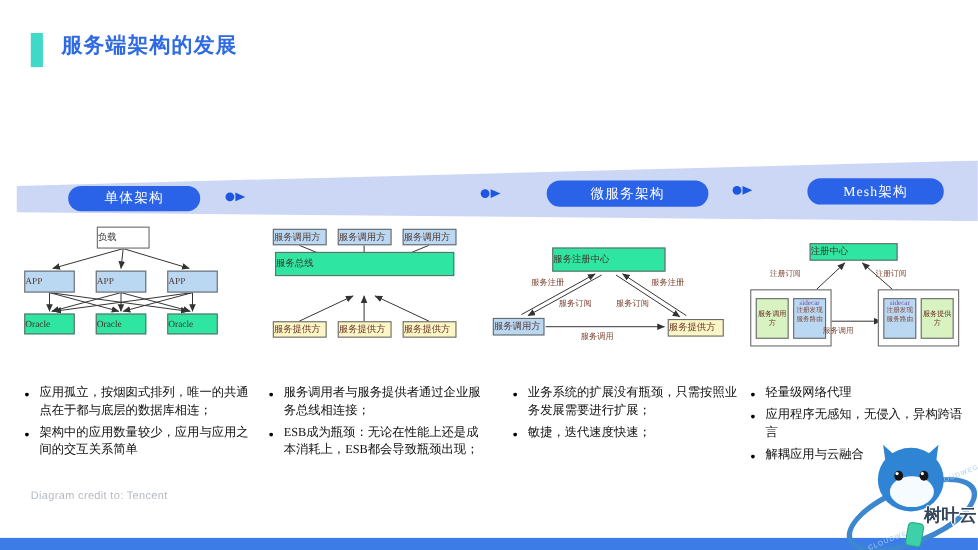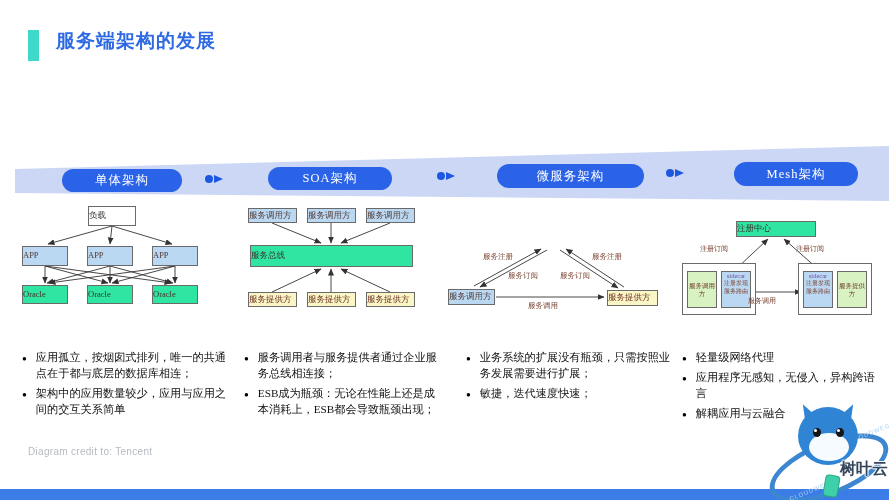--- a/index.html
+++ b/index.html
@@ -82,23 +82,20 @@
   <div class="abs page-title">服务端架构的发展</div>
 
   <div class="abs band"></div>
   <div class="abs stage-pill" style="left:62px;top:169px;width:120px;">
       <span>单体架构</span>
     </div>
   <div class="abs flow-arrow" style="left:205px;top:175px;">
       <span class="dot"></span>
       <span class="tri"></span>
     </div>
-  <div class="abs stage-pill" style="left:268px;top:167px;width:124px;">
-      <span>SOA架构</span>
-    </div>
   <div class="abs flow-arrow" style="left:437px;top:172px;">
       <span class="dot"></span>
       <span class="tri"></span>
     </div>
   <div class="abs stage-pill" style="left:497px;top:164px;width:147px;height:24px;">
       <span>微服务架构</span>
     </div>
   <div class="abs flow-arrow" style="left:666px;top:169px;">
       <span class="dot"></span>
       <span class="tri"></span>
@@ -179,33 +176,36 @@
 
   <div class="box lblue" style="left:248px;top:208px;width:49px;height:15px;">
       <span>服务调用方</span>
     </div>
   <div class="box lblue" style="left:307px;top:208px;width:49px;height:15px;">
       <span>服务调用方</span>
     </div>
   <div class="box lblue" style="left:366px;top:208px;width:49px;height:15px;">
       <span>服务调用方</span>
     </div>
-  <div class="box green" style="left:250px;top:245px;width:163px;height:22px;">
+  <div class="box green" style="left:250px;top:229px;width:163px;height:22px;">
       <span>服务总线</span>
     </div>
   <div class="box yellow" style="left:248px;top:292px;width:49px;height:15px;">
       <span>服务提供方</span>
     </div>
   <div class="box yellow" style="left:307px;top:292px;width:49px;height:15px;">
       <span>服务提供方</span>
     </div>
   <div class="box yellow" style="left:366px;top:292px;width:49px;height:15px;">
       <span>服务提供方</span>
     </div>
 
+  <div class="box green" style="left:502px;top:225px;width:103px;height:22px;">
+      <span>服务注册中心</span>
+    </div>
   <div class="box lblue" style="left:448px;top:289px;width:47px;height:16px;">
       <span>服务调用方</span>
     </div>
   <div class="box yellow" style="left:607px;top:290px;width:51px;height:16px;">
       <span>服务提供方</span>
     </div>
   <div class="dlabel" style="left:483px;top:252px;">服务注册</div>
   <div class="dlabel" style="left:508px;top:271px;">服务订阅</div>
   <div class="dlabel" style="left:592px;top:252px;">服务注册</div>
   <div class="dlabel" style="left:560px;top:271px;">服务订阅</div>

